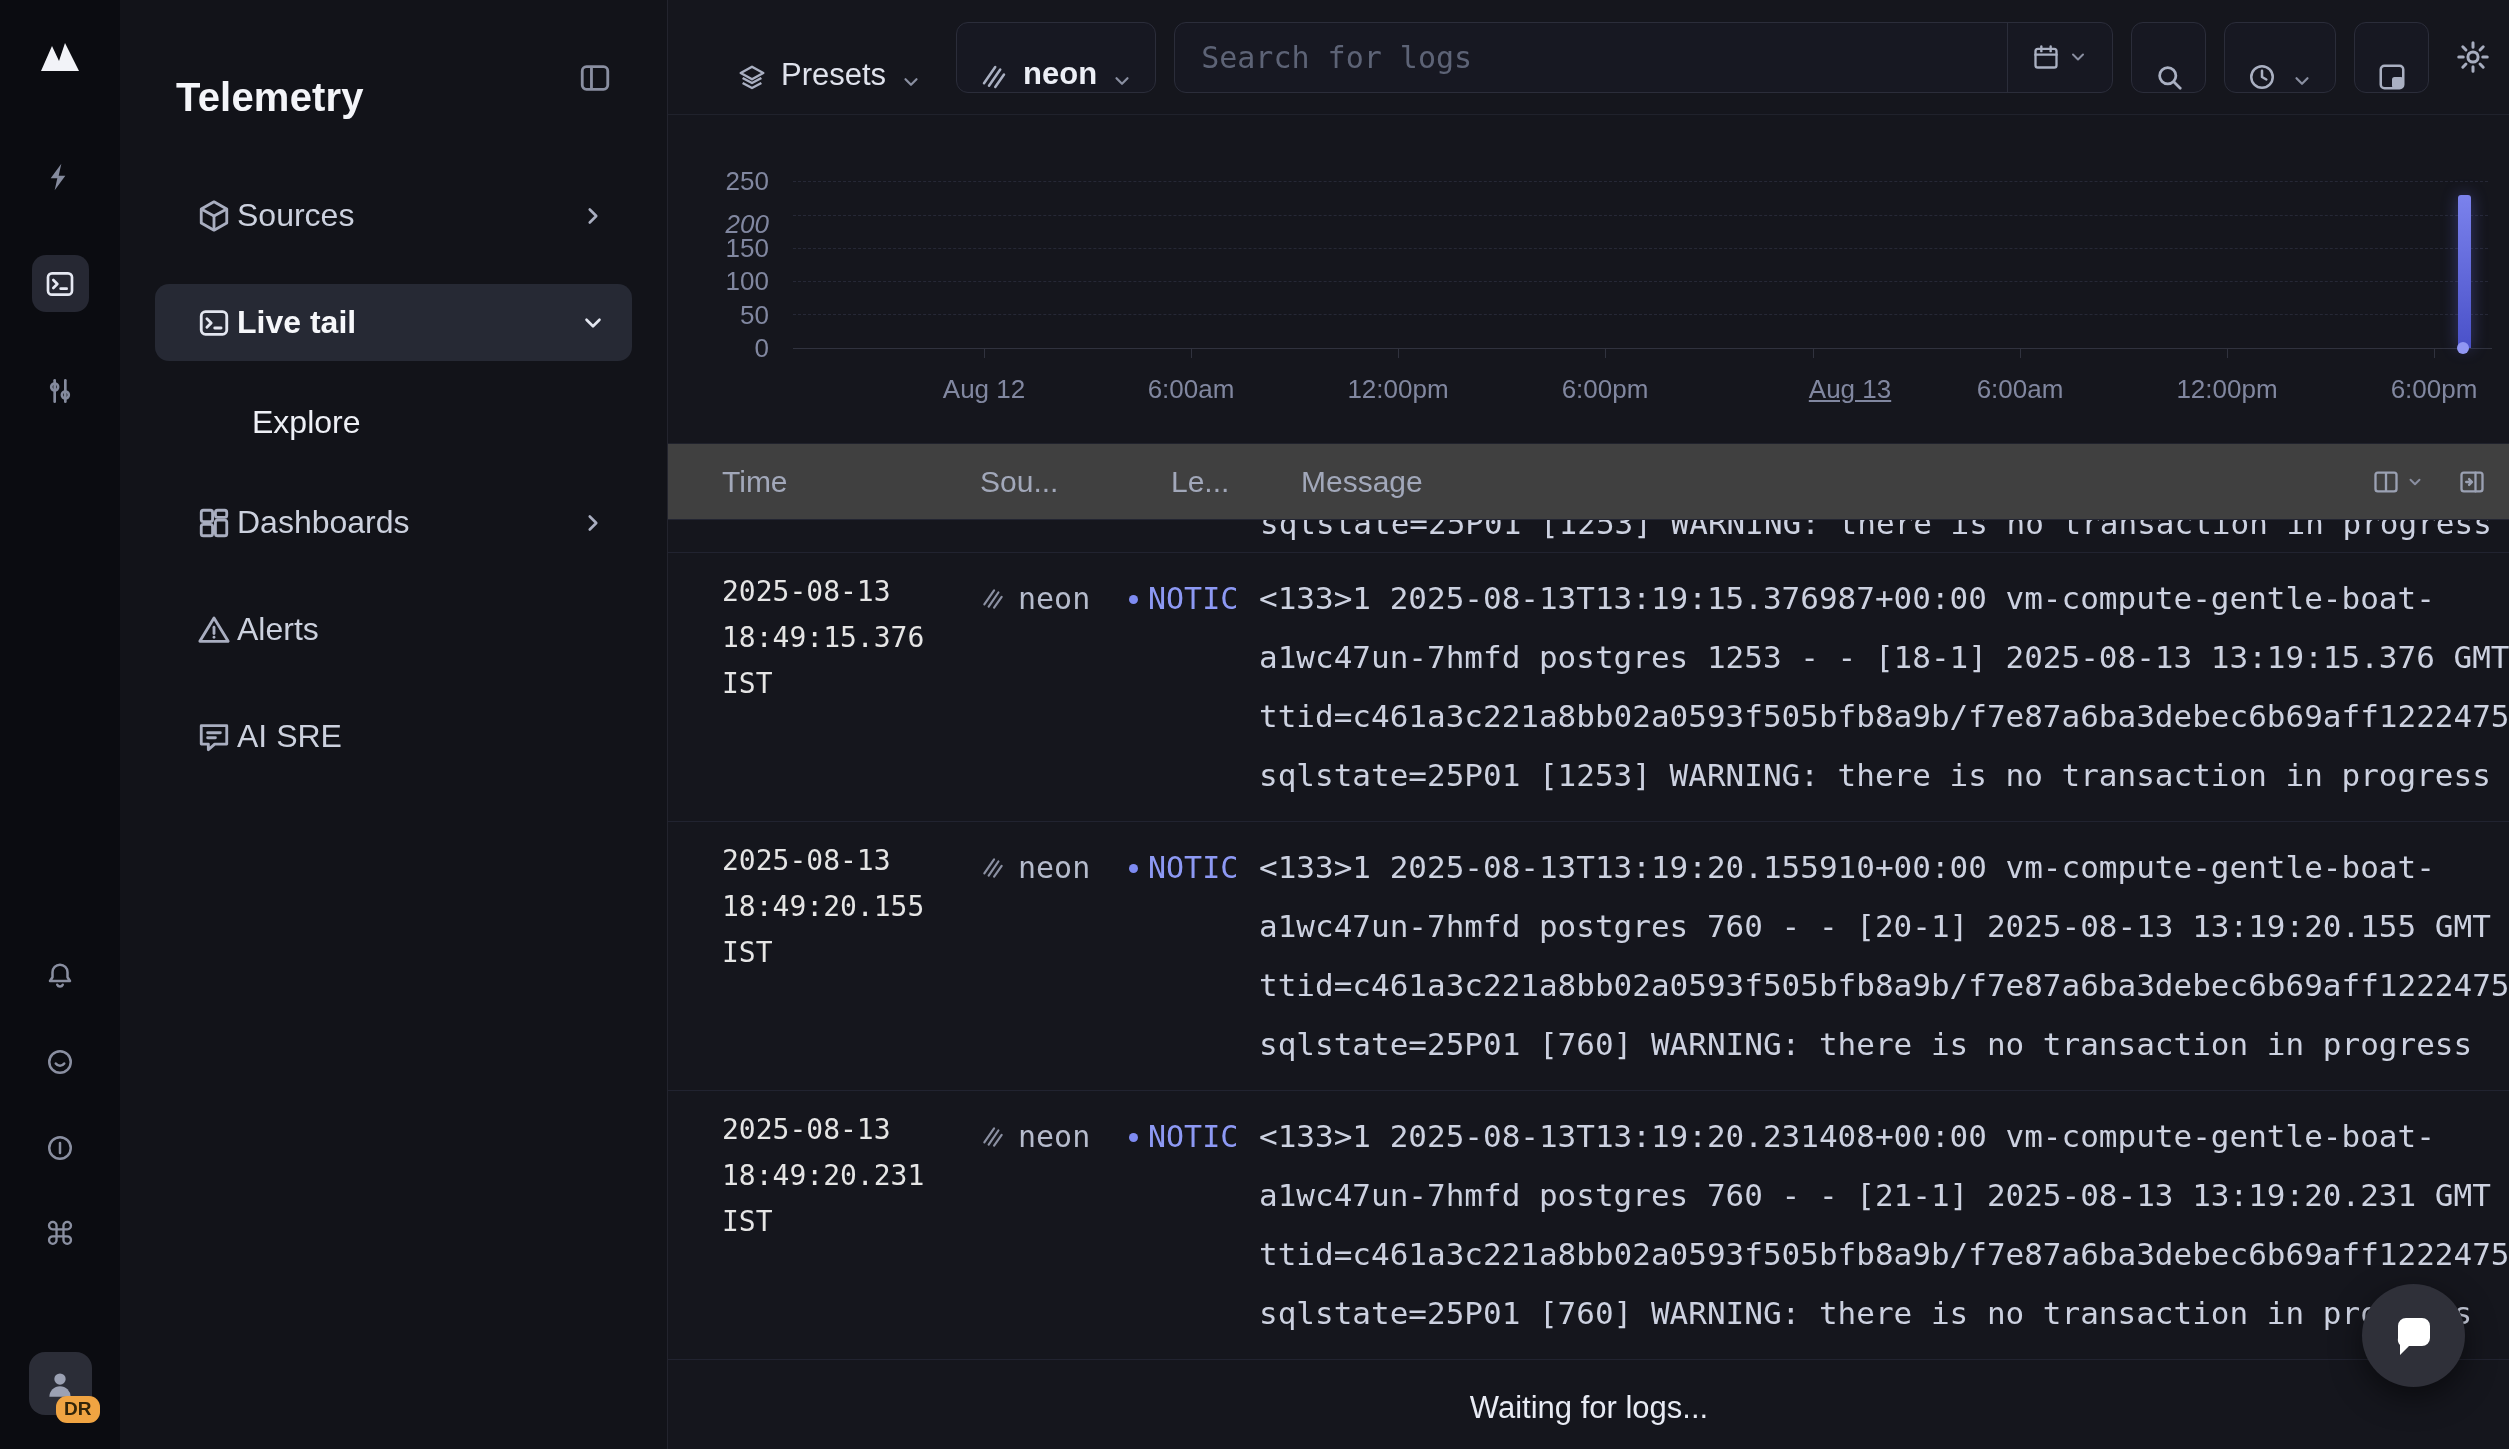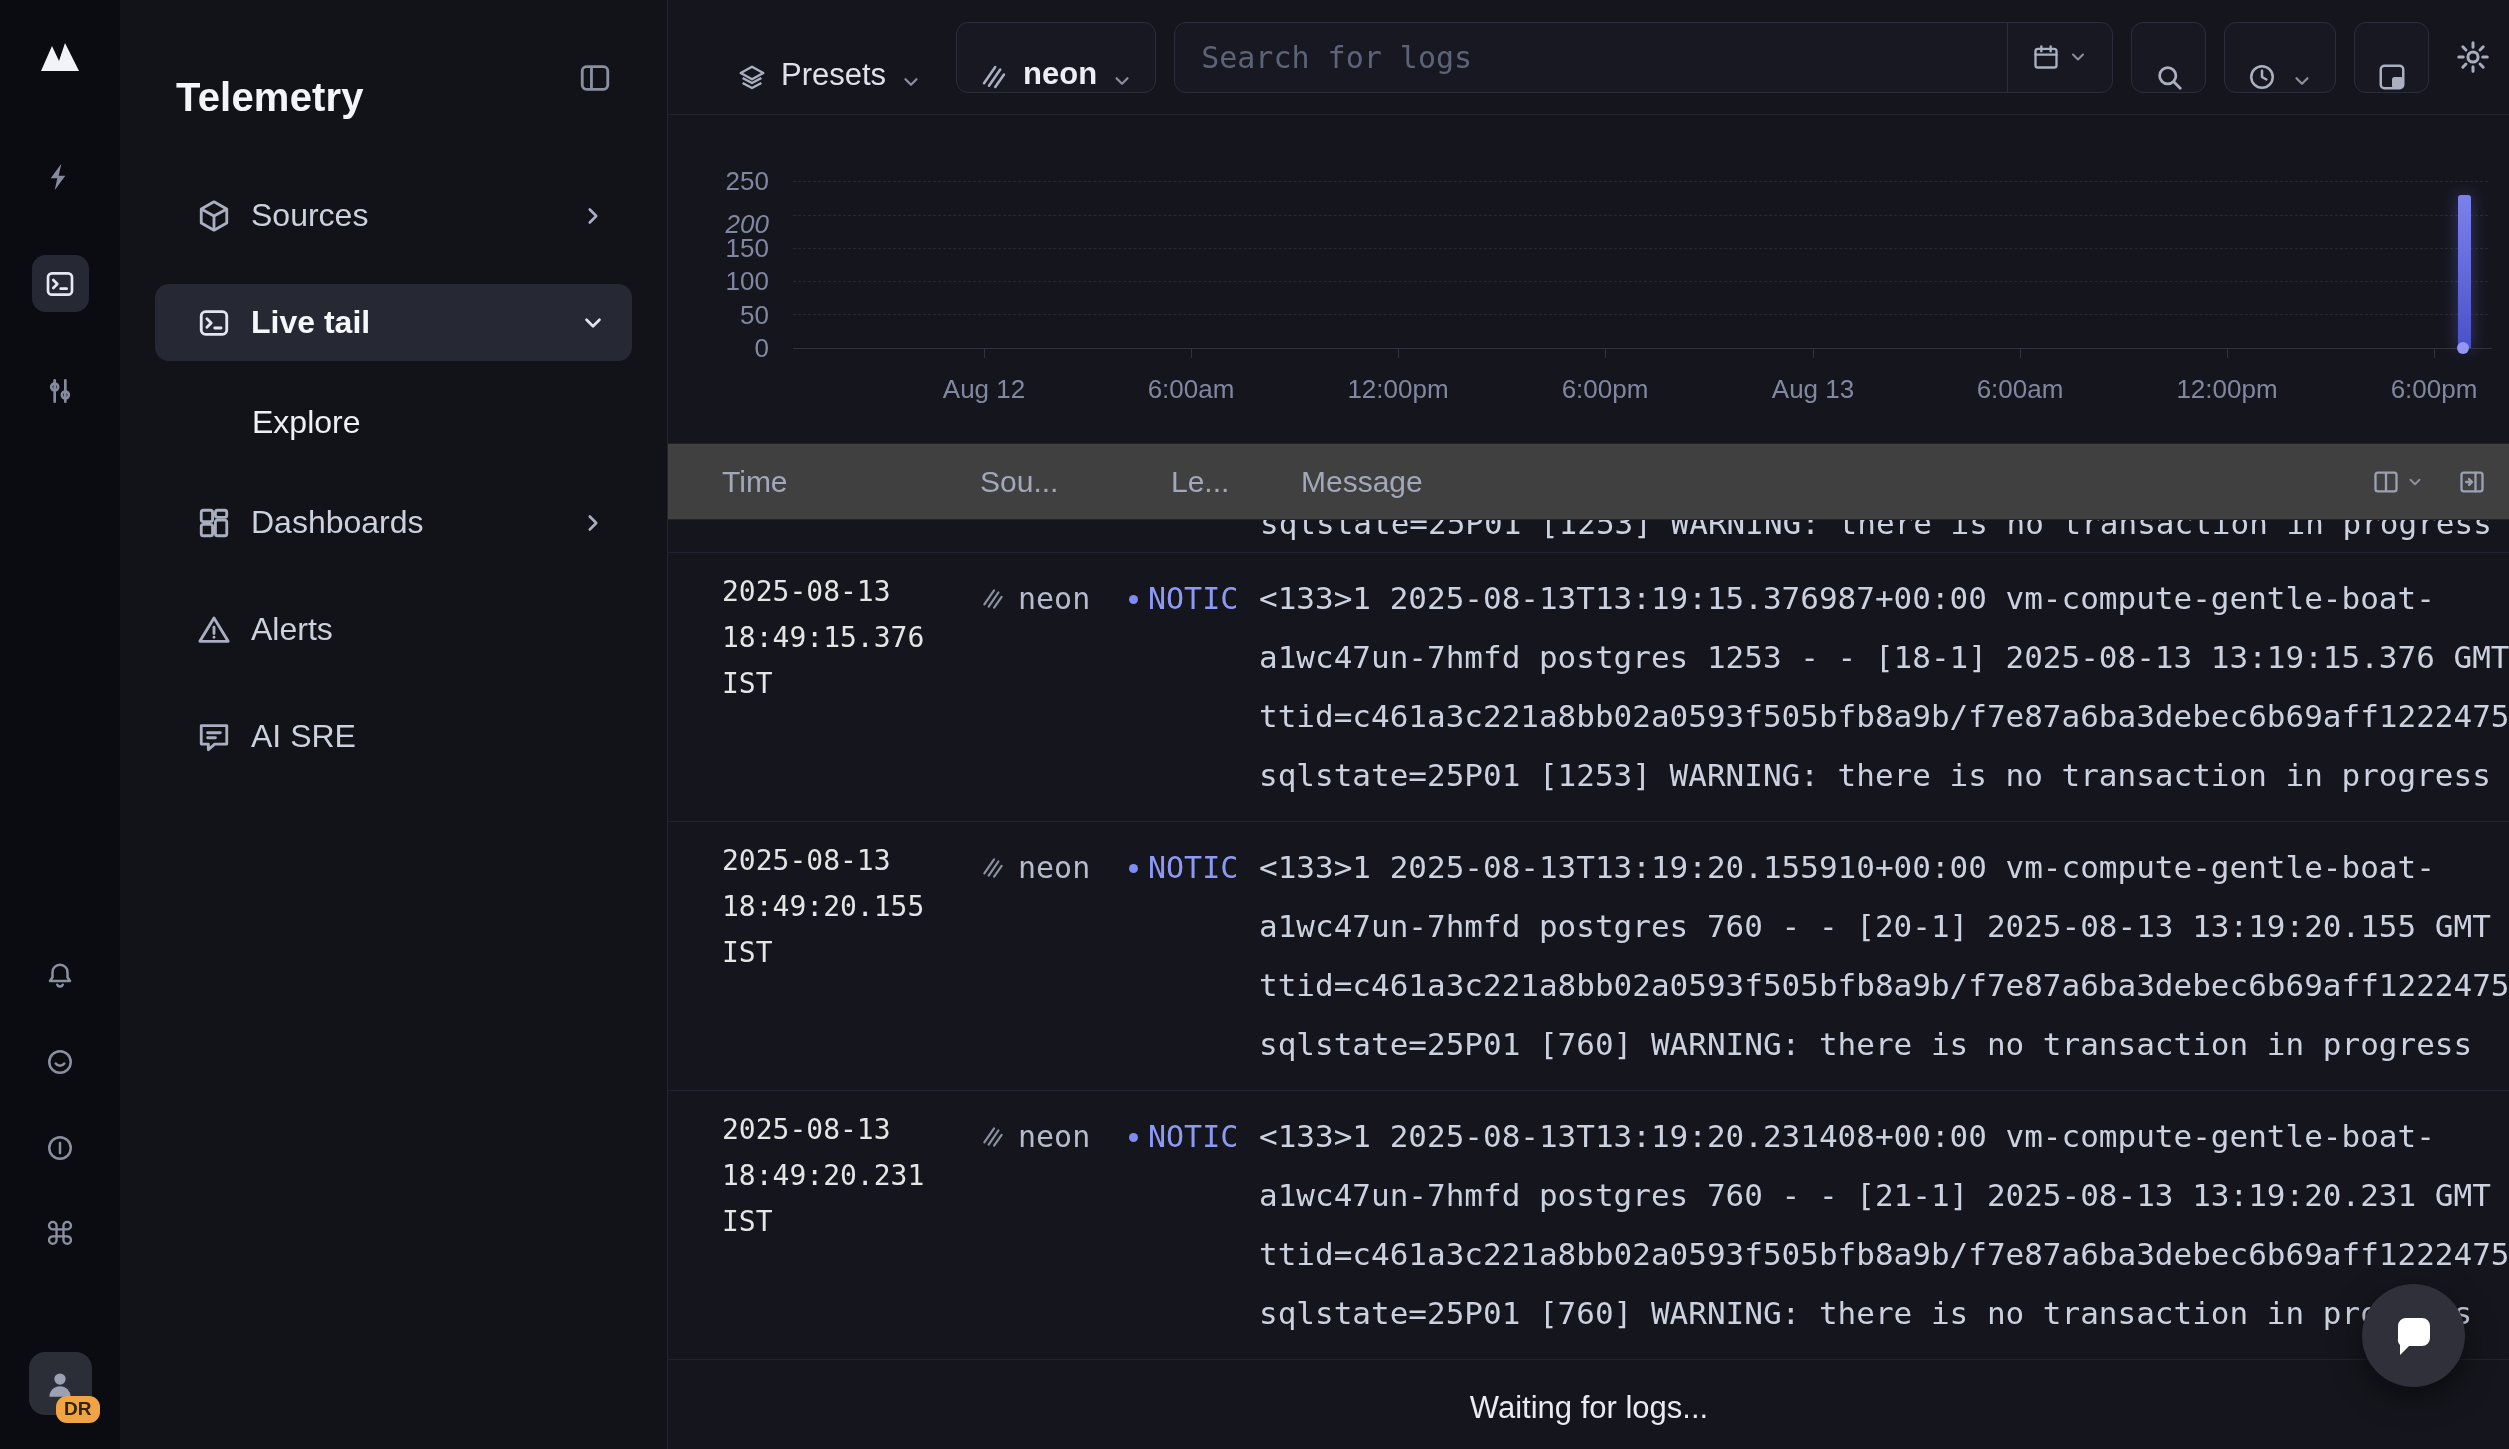--- a/index.html
+++ b/index.html
@@ -26,21 +26,21 @@
   .avatar svg { width:34px; height:34px; }
   .avatar-badge { position:absolute; right:-8px; bottom:-8px; background:#f0a442; color:#32250a; font-size:19px; font-weight:bold; border-radius:11px; padding:3px 8px; line-height:1.1; }
 
   
   .sidebar { width:547px; background:#121319; flex:none; display:flex; flex-direction:column; }
   .sidebar-header { display:flex; align-items:center; justify-content:space-between; padding:36px 55px 0 56px; }
   .sidebar-title { font-size:40px; font-weight:600; color:#f4f5f9; letter-spacing:0.2px;margin-top:39px; }
   .collapse-btn { color:#8a8fa1; cursor:pointer; }
   .collapse-btn svg { width:34px; height:34px; }
   .nav { margin-top:57px; display:flex; flex-direction:column; gap:30px; padding:0 35px; }
-  .nav-item { height:77px; border-radius:14px; display:flex; align-items:center; gap:20px; padding:0 26px 0 42px; color:#ccd1de; font-size:32px; cursor:pointer; }
+  .nav-item { height:77px; border-radius:14px; display:flex; align-items:center; gap:6px; padding:0 26px 0 42px; color:#ccd1de; font-size:32px; cursor:pointer; }
   .nav-item svg { width:34px; height:34px; color:#a9aec0; flex:none; }
   .nav-item .chev { margin-left:auto; color:#8a8fa1; }
   .nav-item .chev svg { width:26px; height:26px; }
   .nav-item.selected { background:#262934; color:#f6f7fa; font-weight:600; }
   .nav-item.selected svg { color:#e3e6f0; }
   .nav-sub { height:63px; display:flex; align-items:center; padding-left:97px; font-size:32px; color:#eef0f6; cursor:pointer; border-radius:12px; }
 
   
   .main { flex:1; min-width:0; border-left:1px solid #23242e; display:flex; flex-direction:column; overflow:hidden; }
 
@@ -376,21 +376,21 @@
           <div class="ytick" style="top: 51px;">250</div>
           <div class="xtickmark" style="left: 316px;"></div>
           <div class="xtick" style="left: 316px;">Aug 12</div>
           <div class="xtickmark" style="left: 523px;"></div>
           <div class="xtick" style="left: 523px;">6:00am</div>
           <div class="xtickmark" style="left: 730px;"></div>
           <div class="xtick" style="left: 730px;">12:00pm</div>
           <div class="xtickmark" style="left: 937px;"></div>
           <div class="xtick" style="left: 937px;">6:00pm</div>
           <div class="xtickmark" style="left: 1145px;"></div>
-          <div class="xtick" style="left: 1145px;">Aug 13</div>
+          <div class="xtick" style="left: 1182px; text-decoration: underline;">Aug 13</div>
           <div class="xtickmark" style="left: 1352px;"></div>
           <div class="xtick" style="left: 1352px;">6:00am</div>
           <div class="xtickmark" style="left: 1559px;"></div>
           <div class="xtick" style="left: 1559px;">12:00pm</div>
           <div class="xtickmark" style="left: 1766px;"></div>
           <div class="xtick" style="left: 1766px;">6:00pm</div>
           <div class="bar" style="left: 1790px; top: 80px; height: 153px;"></div>
           <div class="bardot" style="left: 1789px; top: 227px;"></div>
         </div>
     </div>

